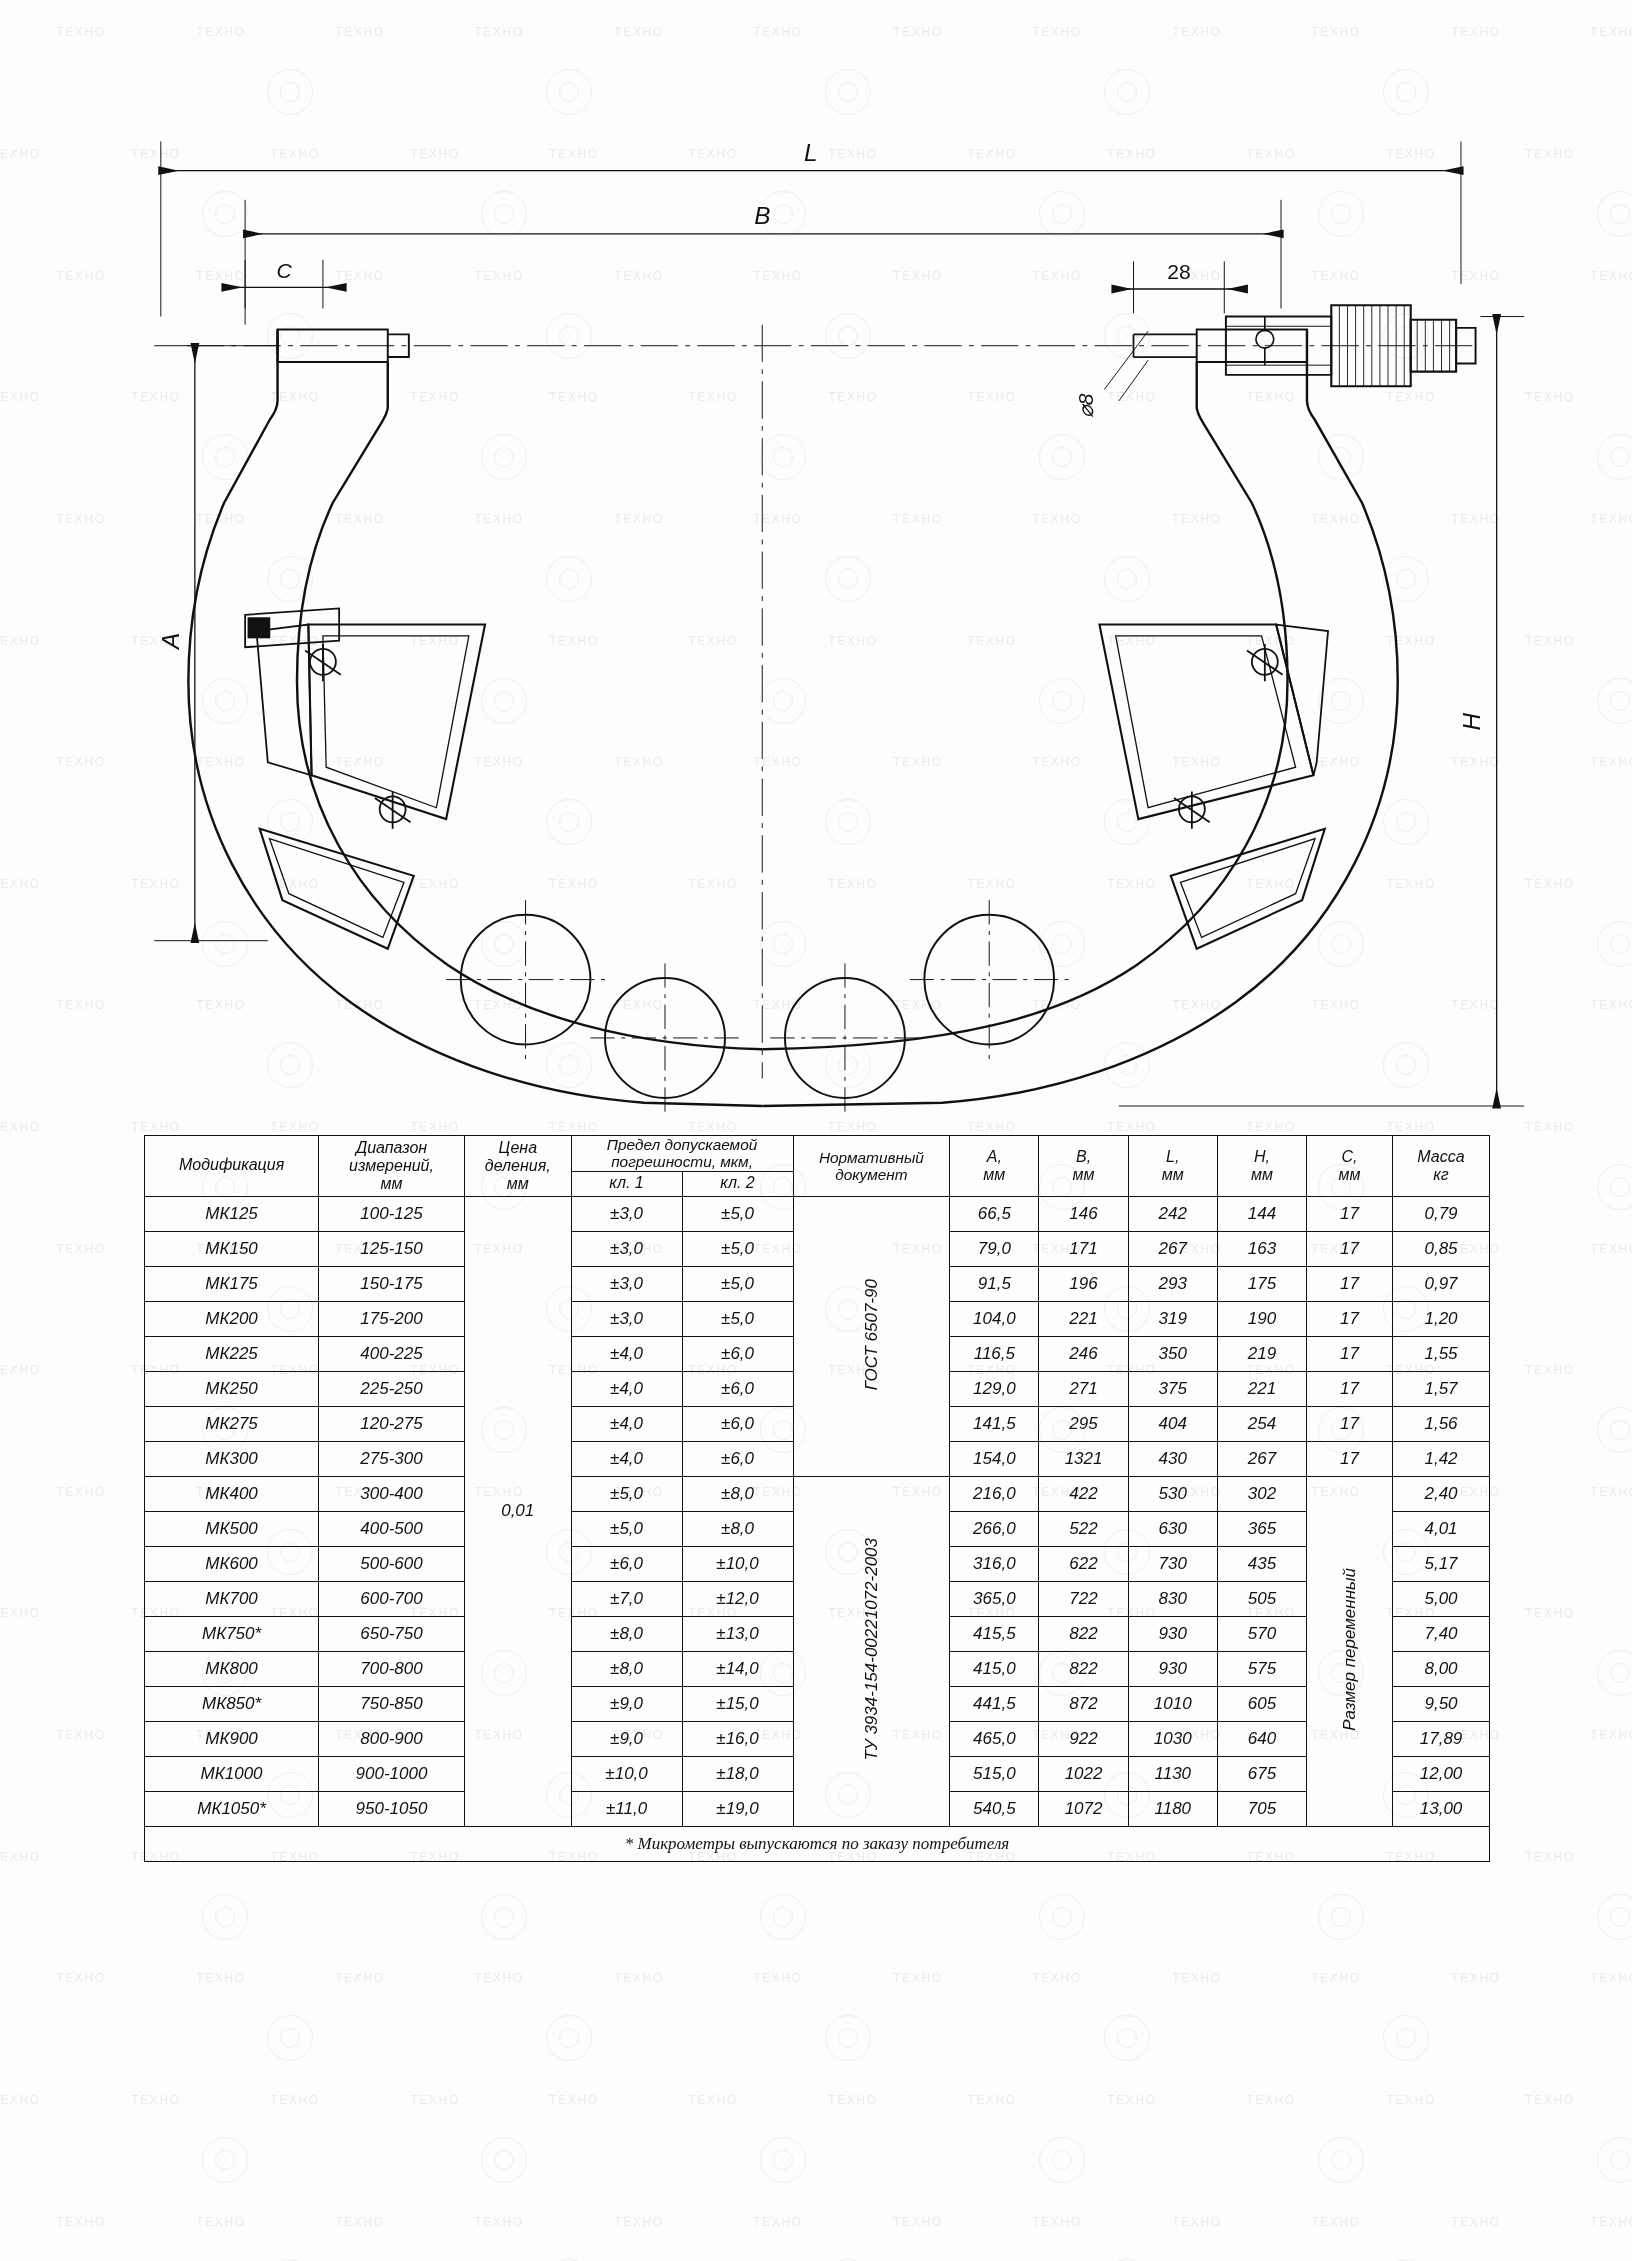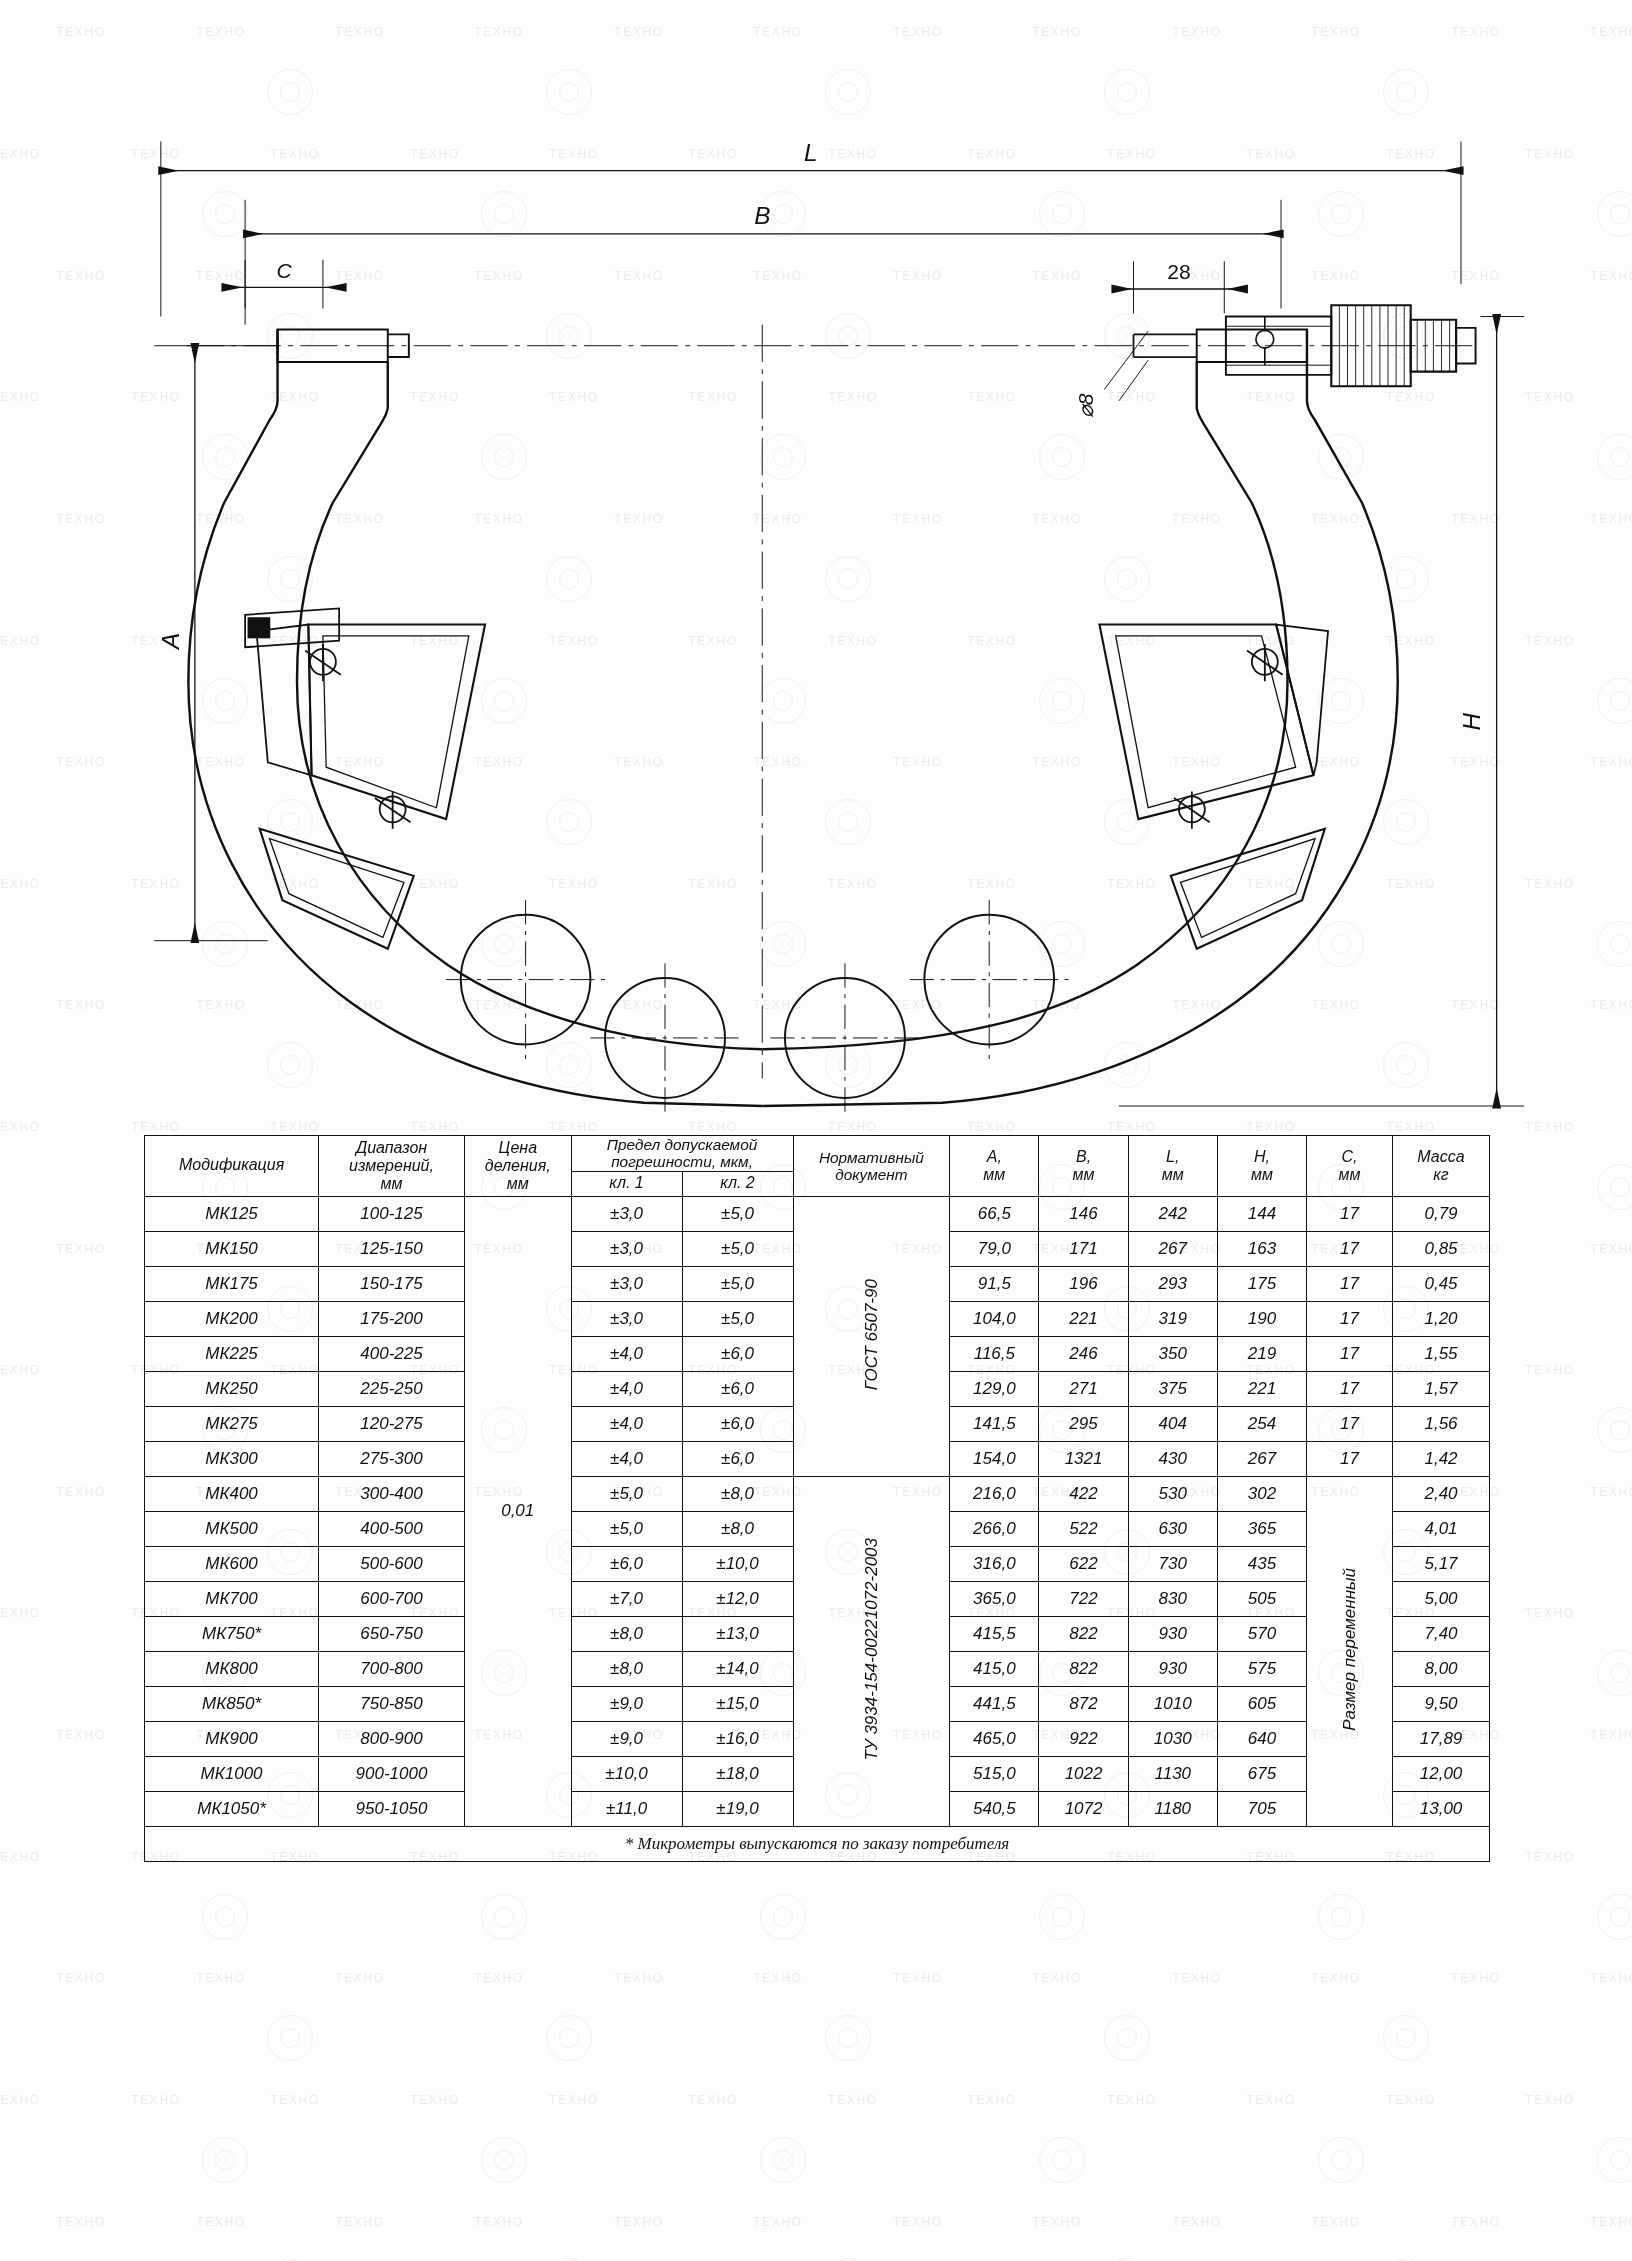--- a/index.html
+++ b/index.html
@@ -741,21 +741,21 @@
           <tr>
             <td class="col-mod">МК175</td>
             <td class="col-range">150-175</td>
             <td class="col-cls">±3,0</td>
             <td class="col-cls">±5,0</td>
             <td class="col-dim">91,5</td>
             <td class="col-dim">196</td>
             <td class="col-dim">293</td>
             <td class="col-dim">175</td>
             <td class="col-c">17</td>
-            <td class="col-mass">0,45</td>
+            <td class="col-mass">0,97</td>
           </tr>
           <tr>
             <td class="col-mod">МК200</td>
             <td class="col-range">175-200</td>
             <td class="col-cls">±3,0</td>
             <td class="col-cls">±5,0</td>
             <td class="col-dim">104,0</td>
             <td class="col-dim">221</td>
             <td class="col-dim">319</td>
             <td class="col-dim">190</td>

